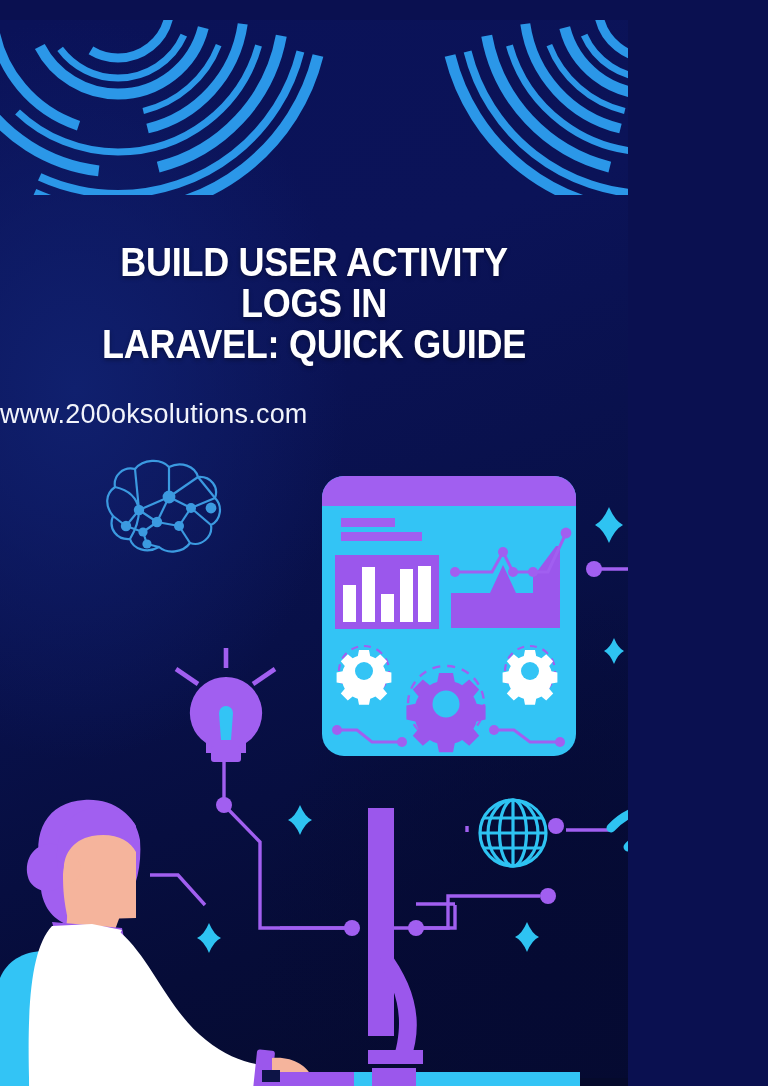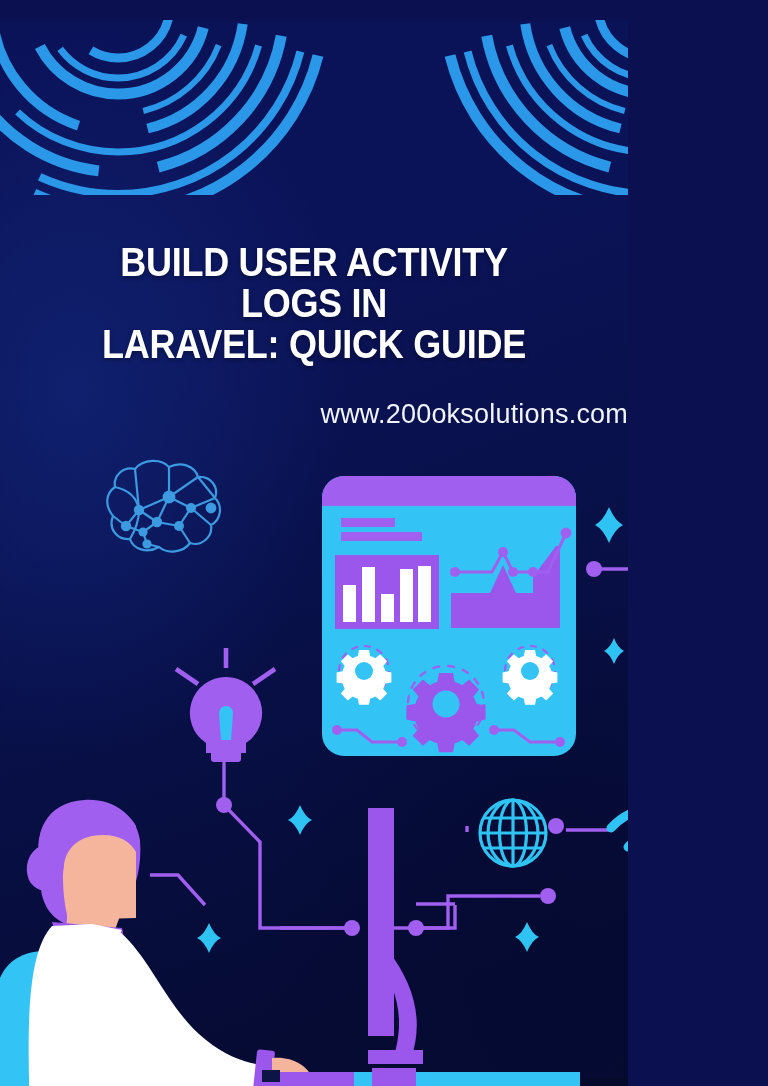--- a/index.html
+++ b/index.html
@@ -28,21 +28,21 @@
     margin:0;color:#ffffff;
     font-family:"Liberation Sans", sans-serif;
     font-weight:bold;
     font-size:40px;line-height:41px;
     letter-spacing:-0.3px;
     text-transform:uppercase;
     transform:scaleX(0.9);
     text-shadow:0 2px 5px rgba(0,0,0,.35);
   }
   .url{
-    position:absolute;left:0;right:0;top:379px;text-align:right;
+    position:absolute;left:0;right:0;top:379px;text-align:left;
     color:#f2f4fb;font-size:27px;font-weight:400;letter-spacing:.2px;
     font-family:"Liberation Sans", sans-serif;
   }
 </style>
 </head>
 <body>
 
 <div class="poster">
 
   <div class="layer">

